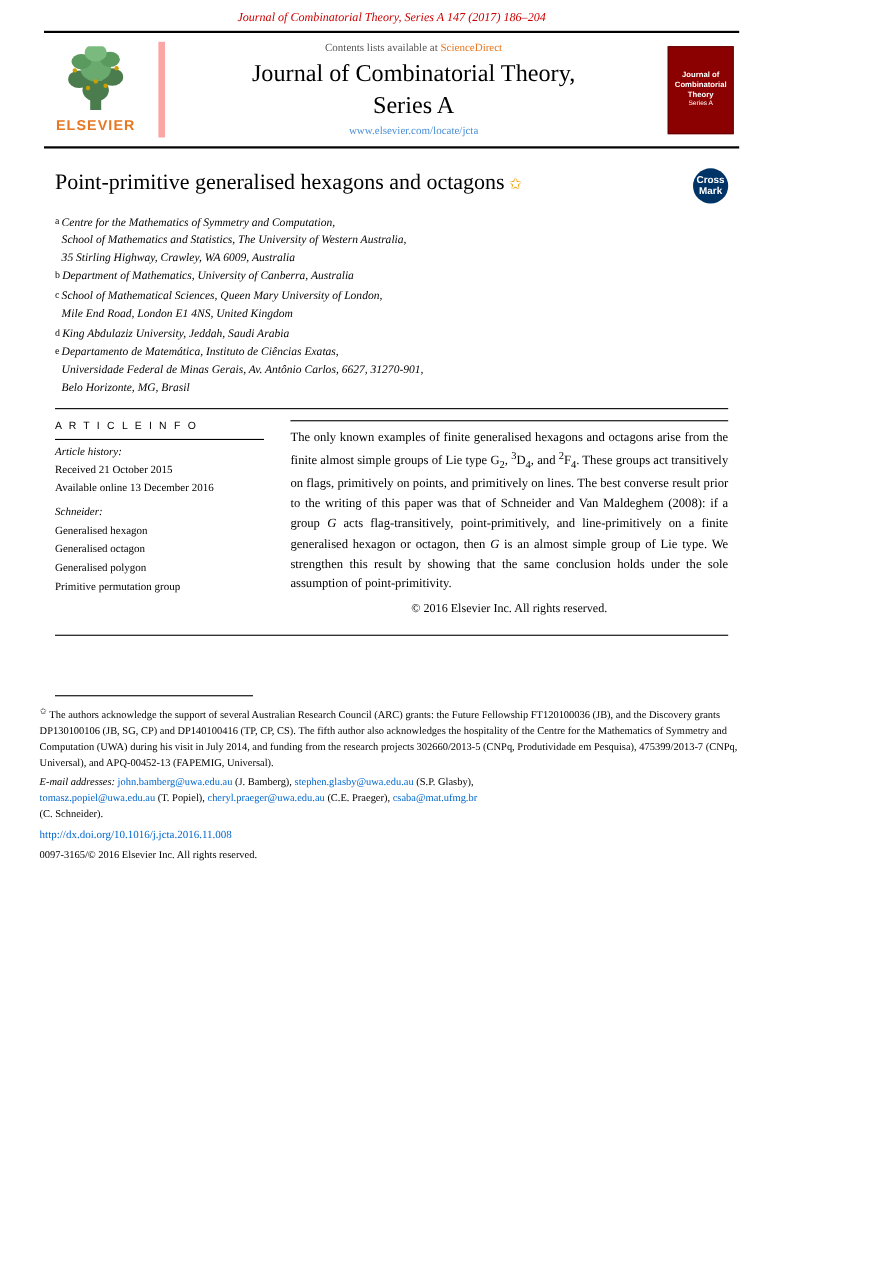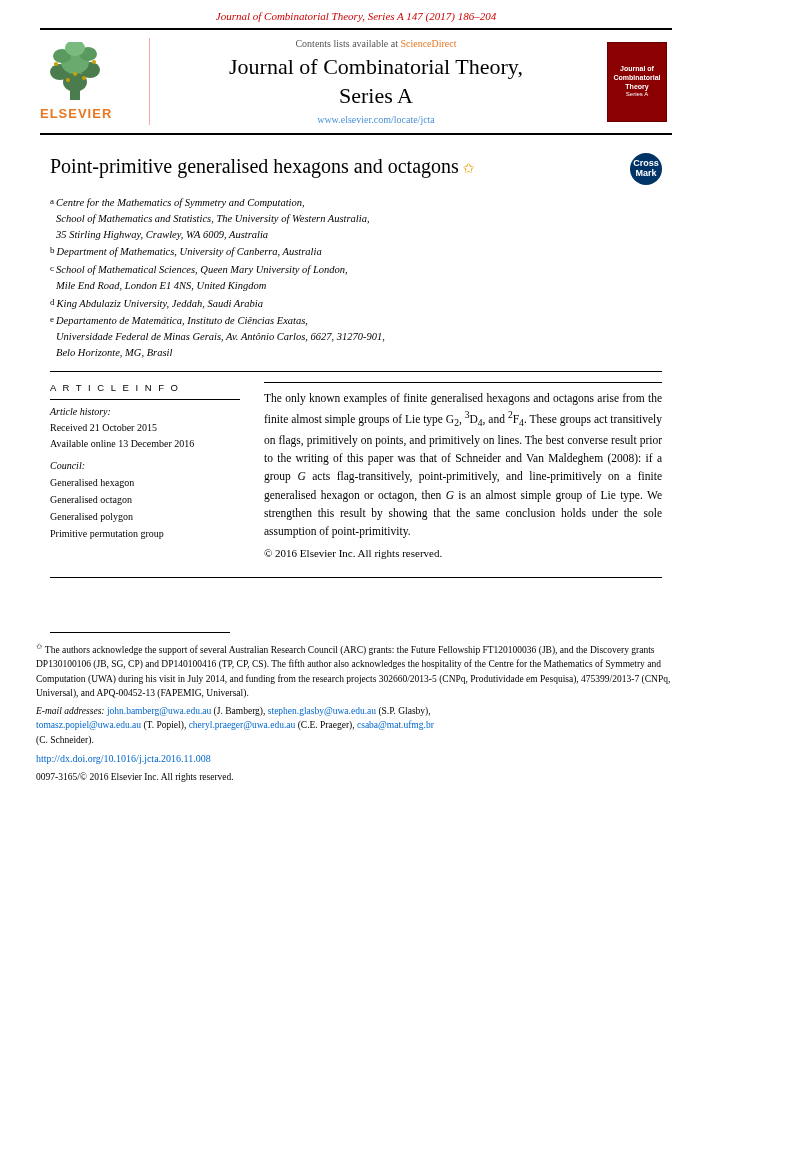--- a/index.html
+++ b/index.html
@@ -33,23 +33,23 @@
       align-items: stretch;
       border-top: 2px solid #000;
       border-bottom: 2px solid #000;
       margin: 0 40px;
       padding: 8px 0;
     }
     .elsevier-logo {
       width: 110px;
       display: flex;
       flex-direction: column;
-      align-items: flex-start;
+      align-items: center;
       justify-content: center;
-      border-right: 1px solid #fca5a5;
+      border-right: 6px solid #fca5a5;
       padding-right: 10px;
       margin-right: 10px;
     }
     .elsevier-tree {
       width: 70px;
       height: 60px;
     }
     .elsevier-text {
       color: #e87722;
       font-size: 13px;
@@ -246,21 +246,21 @@
     }
 
     
     .abstract-text {
       font-size: 11.5px;
       line-height: 1.6;
       text-align: justify;
     }
     .abstract-copyright {
       font-size: 11px;
-      text-align: left;
+      text-align: center;
       margin-top: 6px;
     }
 
     
     .footnote-divider {
       border: none;
       border-top: 1px solid #000;
       margin: 24px 50px 8px 50px;
       width: 180px;
     }
@@ -386,21 +386,21 @@
     <div class="two-col">
 
       <div class="col-left">
         <div class="section-header">A R T I C L E   I N F O</div>
         <hr class="info-divider">
 
         <div class="article-history-label">Article history:</div>
         <div class="history-item">Received 21 October 2015</div>
         <div class="history-item">Available online 13 December 2016</div>
 
-        <div class="keywords-label">Council:</div>
+        <div class="keywords-label">Schneider:</div>
         <div class="keyword-item">Generalised hexagon</div>
         <div class="keyword-item">Generalised octagon</div>
         <div class="keyword-item">Generalised polygon</div>
         <div class="keyword-item">Primitive permutation group</div>
       </div>
 
       <div class="col-right">
         <hr class="info-divider">
         <div class="abstract-text">
           The only known examples of finite generalised hexagons and octagons arise from the finite almost simple groups of Lie type G<sub>2</sub>, <sup>3</sup>D<sub>4</sub>, and <sup>2</sup>F<sub>4</sub>. These groups act transitively on flags, primitively on points, and primitively on lines. The best converse result prior to the writing of this paper was that of Schneider and Van Maldeghem (2008): if a group <i>G</i> acts flag-transitively, point-primitively, and line-primitively on a finite generalised hexagon or octagon, <span>then</span> <i>G</i> is an almost simple group of Lie type. We strengthen this result by showing that the same conclusion holds under the sole assumption of point-primitivity.

